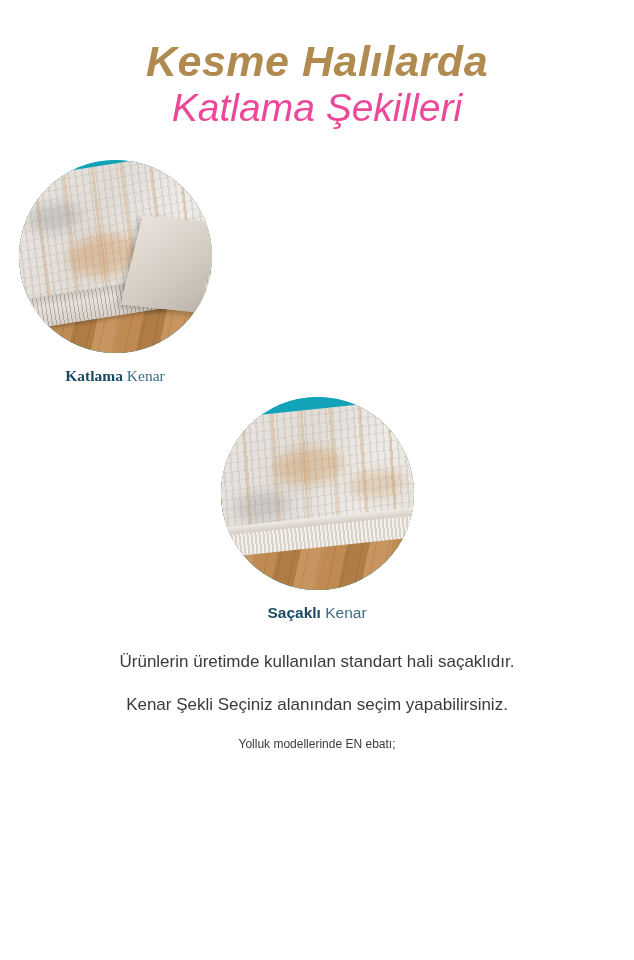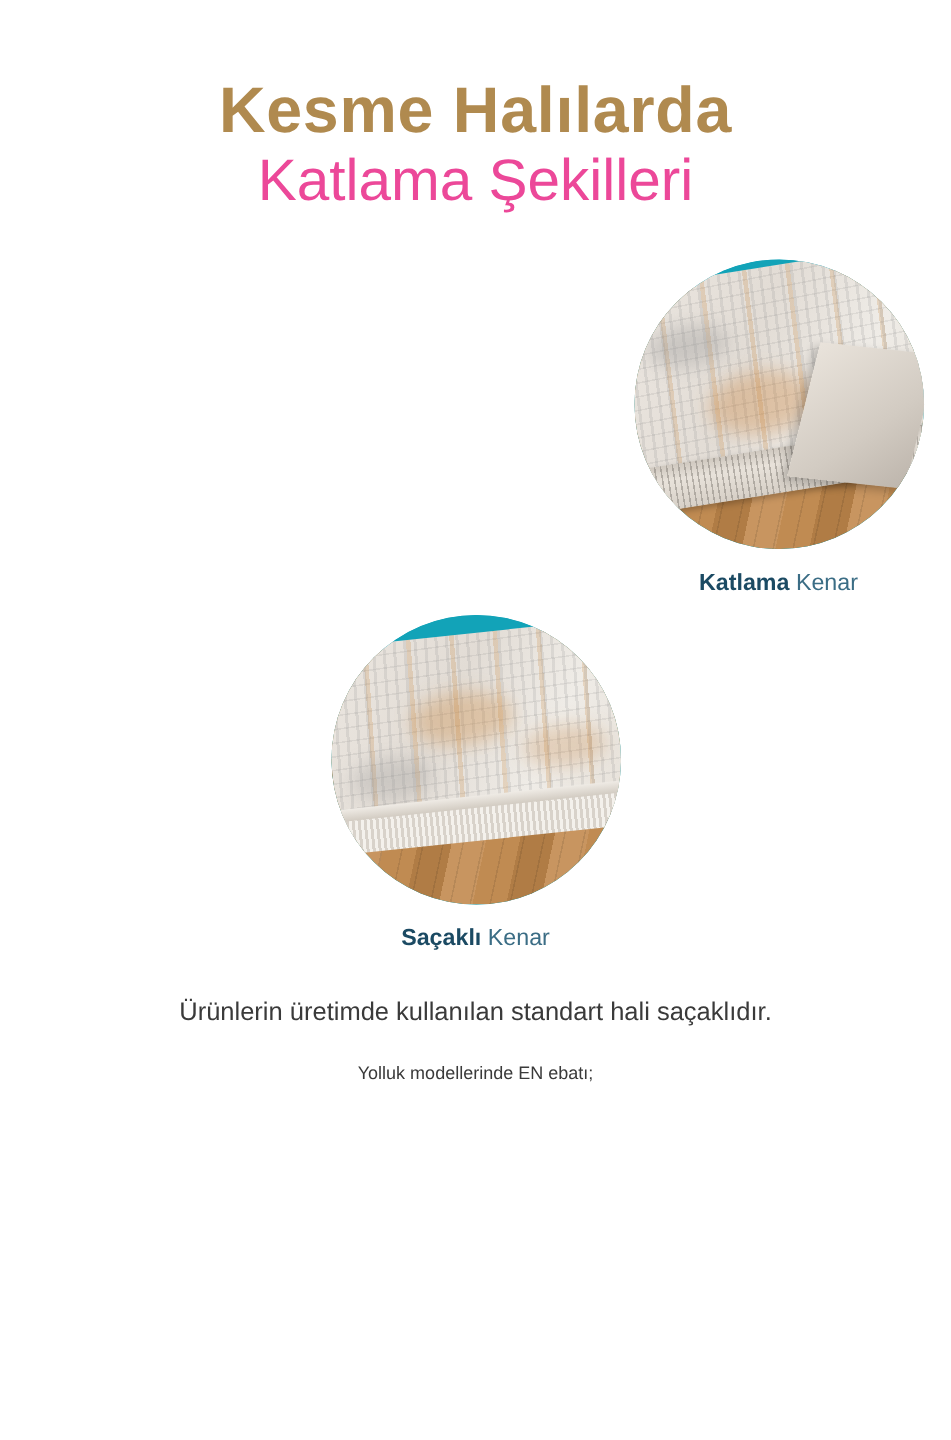--- a/index.html
+++ b/index.html
@@ -12,43 +12,45 @@
     height: 960px;
     font-family: "Liberation Sans", sans-serif;
     color: #333;
     overflow: hidden;
     position: relative;
   }
 
   
   .title-block {
     text-align: center;
-    padding-top: 51px;
+    padding-top: 38px;
+    font-style: italic;
   }
   .title-line1 {
     font-size: 43px;
     font-weight: bold;
     color: #b08a4f;
     letter-spacing: 0.5px;
     line-height: 1.08;
   }
   .title-line2 {
     font-size: 39px;
     font-weight: normal;
     color: #ec4899;
     line-height: 1.12;
     margin-top: 2px;
   }
 
   
   .figures-row {
     display: flex;
-    justify-content: flex-end;
+    justify-content: space-between;
     gap: 32px;
     margin-top: 30px;
+    font-family: Liberation Serif, serif;
   }
   .figure {
     width: 230px;
     display: flex;
     flex-direction: column;
     align-items: center;
   }
   .figure-center {
     margin: 12px auto 0 auto;
     align-items: center;
@@ -262,16 +264,17 @@
       <div class="f3-fringe"></div>
     </div>
   </div>
   <div class="caption">
     <b>Saçaklı</b><span class="light"> Kenar</span>
   </div>
 </div>
 
 <div class="text-block">
   <p>Ürünlerin üretimde kullanılan standart hali saçaklıdır.</p>
+  <p>Kenar Şekli Seçiniz alanından seçim yapabilirsiniz.</p>
   <div class="tail">
     <div>Yolluk modellerinde EN ebatı;</div>
   </div>
 </div>
 
 </body></html>

